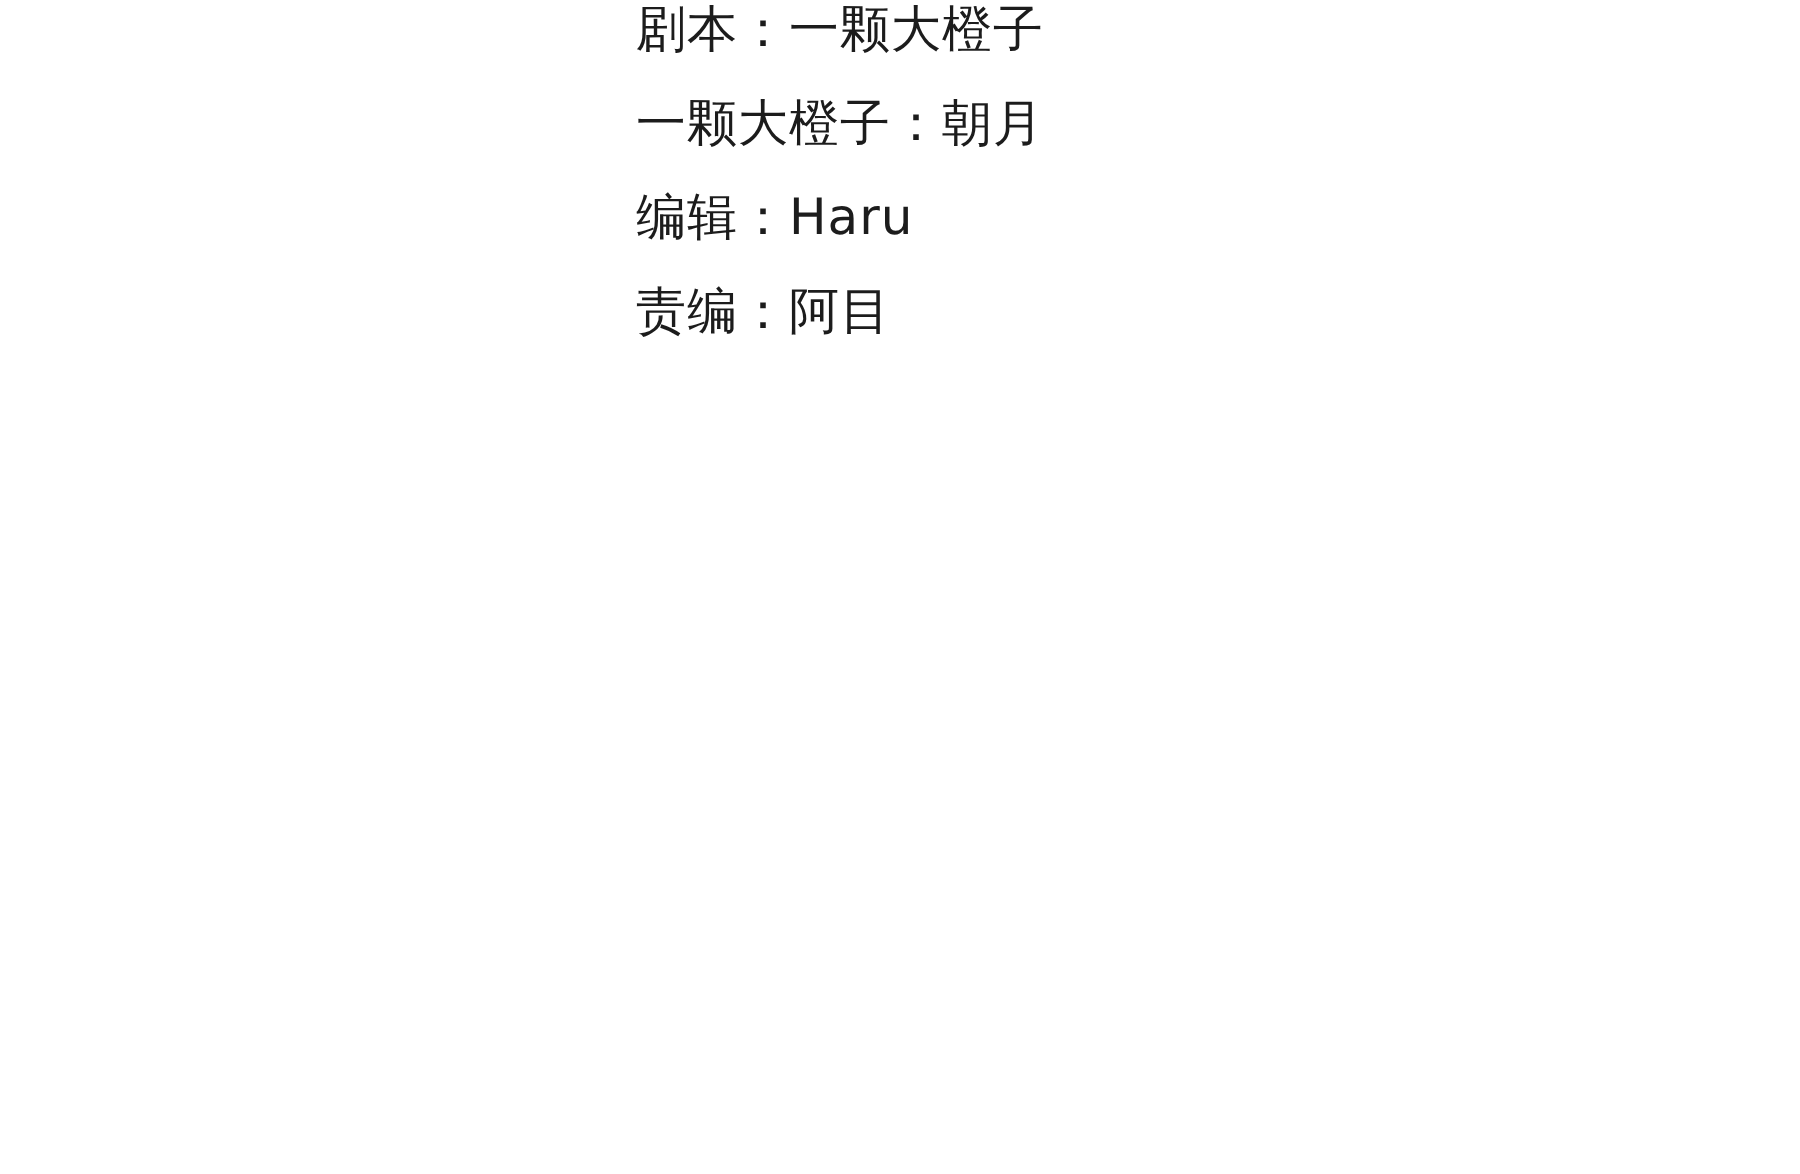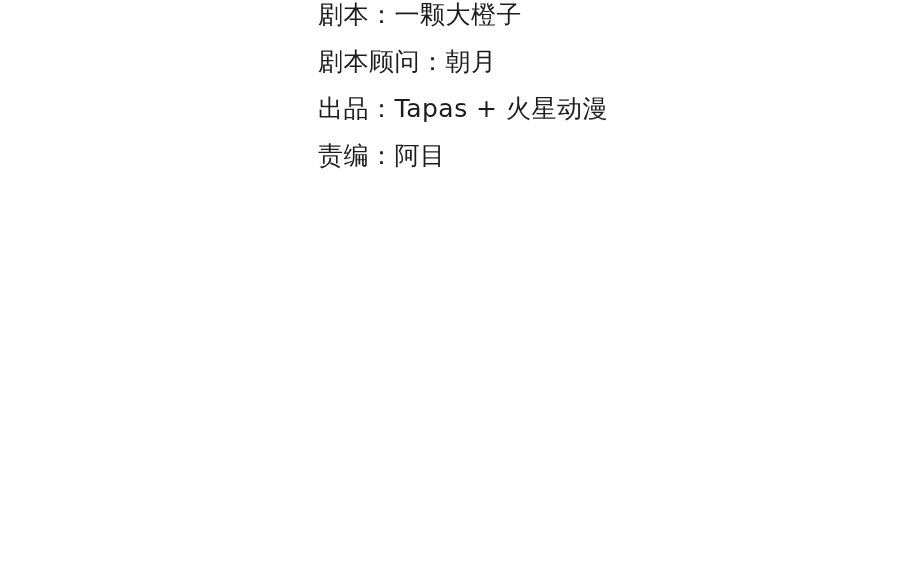--- a/index.html
+++ b/index.html
@@ -29,16 +29,16 @@
     color: #1c1c1c;
     letter-spacing: 0.5px;
     white-space: nowrap;
   }
 </style>
 </head>
 <body>
 
 <div class="credits-block">
   <div class="credit-line">剧本：一颗大橙子</div>
-  <div class="credit-line">剧本顾问：朝月</div>
-  <div class="credit-line">出品：Tapas + 火星动漫</div>
+  <div class="credit-line">一颗大橙子：朝月</div>
+  <div class="credit-line">编辑：Haru</div>
   <div class="credit-line">责编：阿目</div>
 </div>
 
 </body></html>

